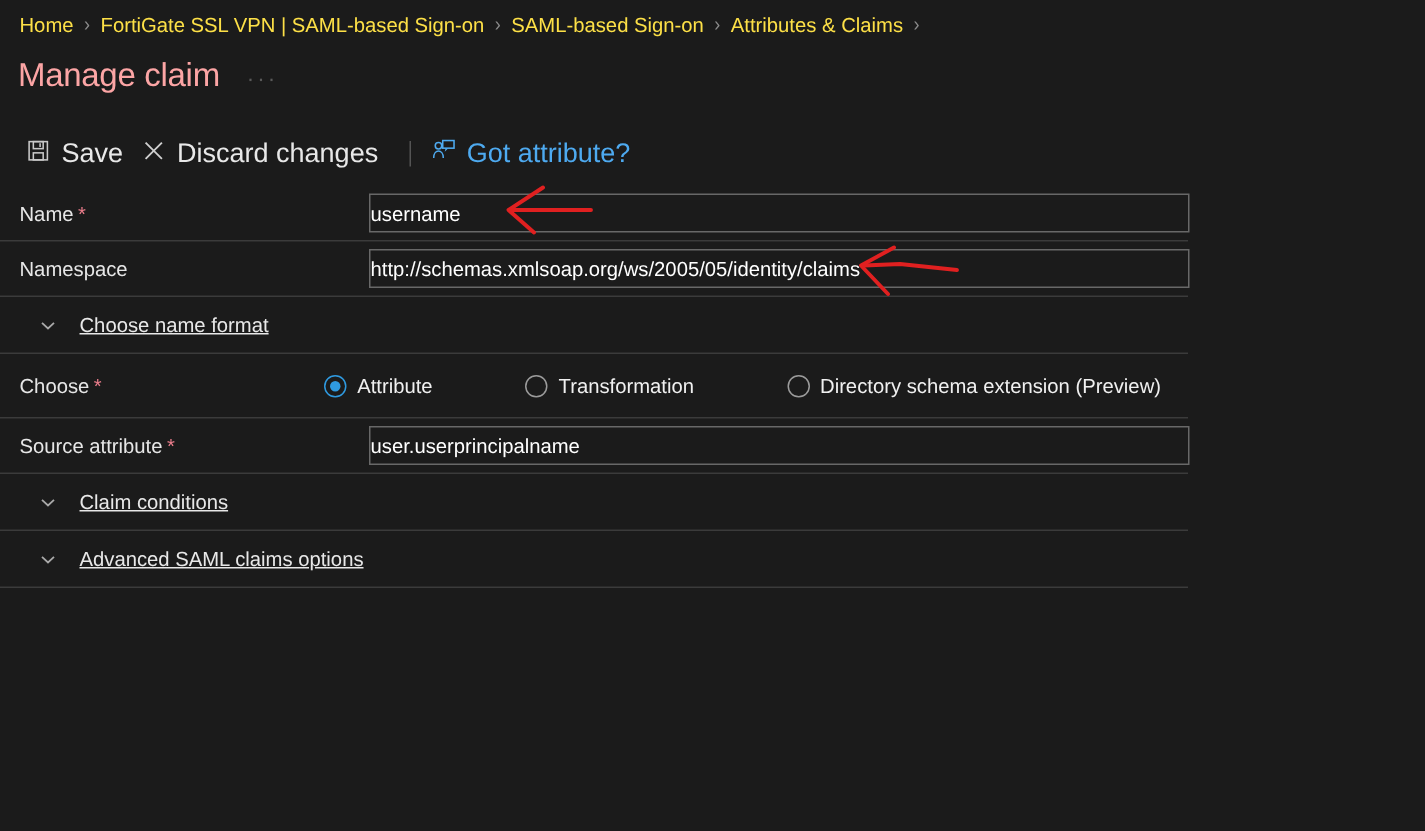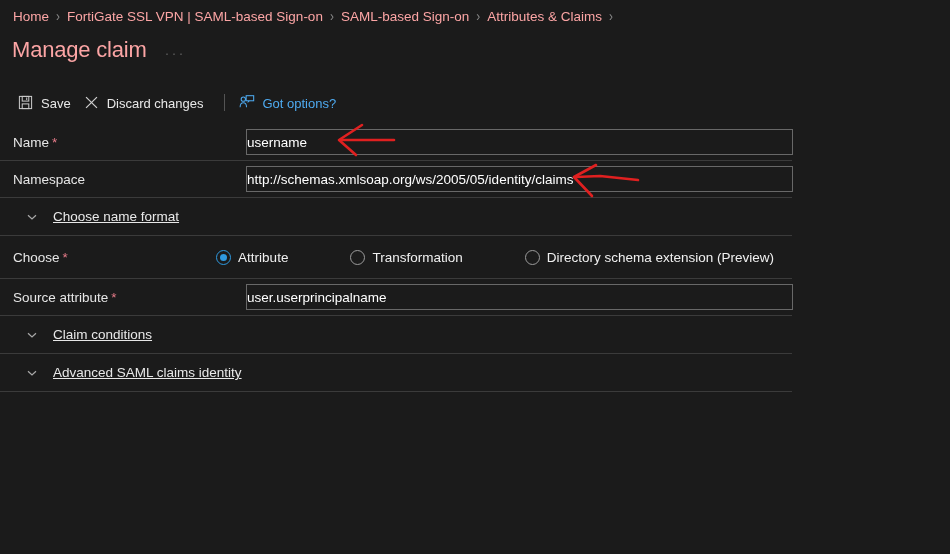--- a/index.html
+++ b/index.html
@@ -21,21 +21,21 @@
     position: absolute;
     left: 13px;
     top: 6px;
     height: 20px;
     display: flex;
     align-items: center;
     font-size: 13.5px;
     white-space: nowrap;
   }
   .crumb {
-    color: #fca5a5;
+    color: #fde047;
     cursor: pointer;
   }
   .crumb-sep {
     color: #8a8a8a;
     margin: 0 7px;
     font-size: 12px;
     display: inline-block;
     transform: scaleY(1.15);
   }
 
@@ -69,24 +69,24 @@
     position: absolute;
     left: 13px;
     top: 88px;
     height: 28px;
     display: flex;
     align-items: center;
     gap: 0px;
   }
   .cmd {
     display: flex;
-    align-items: flex-end;
+    align-items: flex-start;
     gap: 7px;
     padding: 4px 8px 4px 4px;
-    font-size: 13px;
+    font-size: 18px;
     color: #e8e8e8;
     cursor: pointer;
     white-space: nowrap;
   }
   .cmd.link { color: #4eaaf0; margin-left: 10px; }
   .cmd .ico { display: inline-flex; width: 17px; height: 17px; align-items: center; justify-content: center; }
   .cmd-divider {
     width: 1px;
     height: 17px;
     background: #545454;
@@ -251,21 +251,21 @@
 
   <div class="cmd link" style="margin-left:0;">
     <span class="ico">
       <svg width="16" height="16" viewBox="0 0 17 16">
         <circle cx="4.6" cy="5.0" r="2.3" stroke="#4eaaf0" stroke-width="1.1" fill="none"></circle>
         <path d="M1.2 13.6 C1.2 10.2 3.0 8.7 4.6 8.7 C6.2 8.7 8.0 10.2 8.0 13.6" stroke="#4eaaf0" stroke-width="1.1" fill="none"></path>
         <rect x="7.6" y="1.3" width="8.0" height="5.4" stroke="#4eaaf0" stroke-width="1.1" fill="none"></rect>
         <path d="M9.6 6.7 L9.0 9.2 L11.6 6.7 Z" fill="#4eaaf0"></path>
       </svg>
     </span>
-    <span>Got options?</span>
+    <span>Got attribute?</span>
   </div>
 </div>
 
 <div class="form">
 
   <div class="row">
     <div class="row-label">
       <span>Name</span><span class="req">*</span>
     </div>
     <input class="field" type="text" value="username" style="">
@@ -322,21 +322,21 @@
     </span>
     <span>Claim conditions</span>
   </div>
 
   <div class="section">
     <span class="chev">
       <svg width="12" height="12" viewBox="0 0 12 12">
           <path d="M2 4.2 L6 8 L10 4.2" stroke="#a9a9a9" stroke-width="1.2" fill="none"></path>
         </svg>
     </span>
-    <span>Advanced SAML claims identity</span>
+    <span>Advanced SAML claims options</span>
   </div>
 
 </div>
 
 <svg class="annot" viewBox="0 0 950 554">
 
   <g>
     <path d="M394 140 L341 140" stroke="#e02020" stroke-width="2.6" fill="none" stroke-linecap="round"></path>
     <path d="M362 125 L339 140 L356 155" stroke="#e02020" stroke-width="2.6" fill="none" stroke-linecap="round" stroke-linejoin="round"></path>
   </g>

